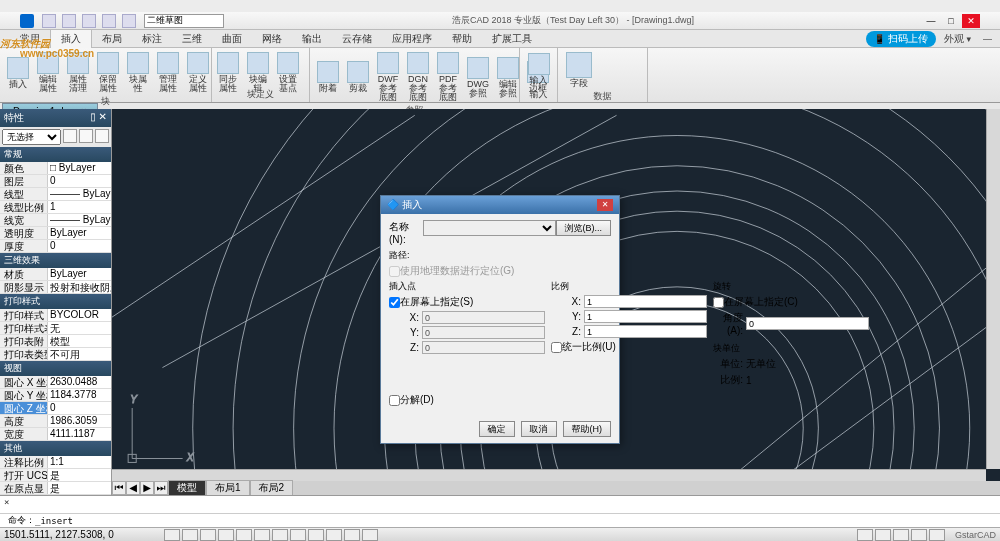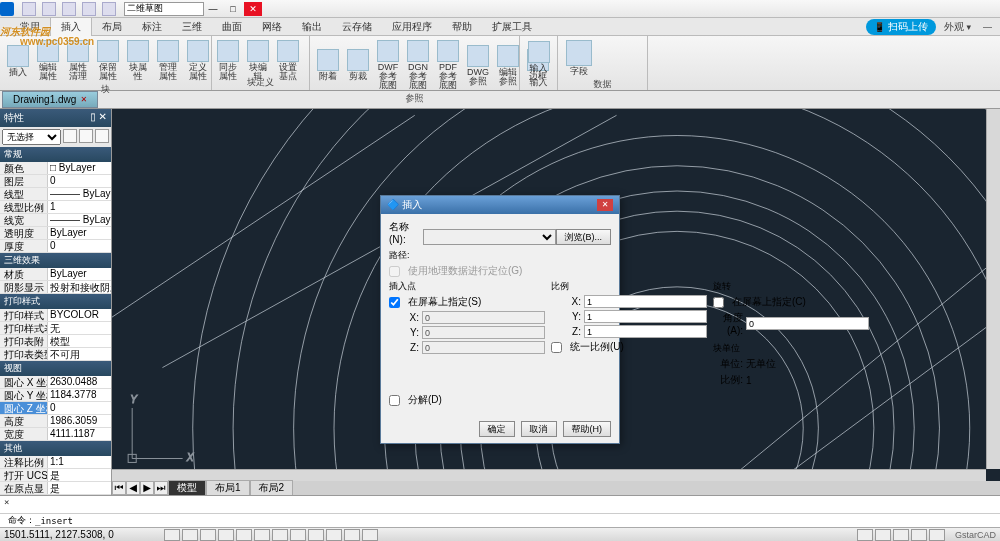--- a/index.html
+++ b/index.html
@@ -1,19 +1,19 @@
 <!DOCTYPE html>
 <html><head>
 <meta charset="utf-8">
 <style>
 * { margin: 0; padding: 0; box-sizing: border-box; font-family: "Microsoft YaHei", SimSun, Arial, sans-serif; font-size: 10px; }
 body { width: 1000px; height: 541px; background: #ececec; overflow: hidden; position: relative; }
 
 
-.titlebar { height: 18px; background: linear-gradient(#f8f8f8, #e8e8e8); display: flex; align-items: center; padding: 0 0; border-bottom: 1px solid #bbb; }
+.titlebar { height: 18px; background: linear-gradient(#f8f8f8, #e8e8e8); display: flex; align-items: center; padding: 0 20px; border-bottom: 1px solid #bbb; margin-top: 12px; }
 .titlebar .app-icon { width: 14px; height: 14px; background: #0066cc; border-radius: 2px; margin-right: 4px; }
 .titlebar .qat { display: flex; gap: 6px; margin-left: 4px; }
 .titlebar .qat-btn { width: 14px; height: 14px; background: #dde; border: 1px solid #aac; }
 .titlebar .layer-combo { margin-left: 8px; width: 80px; height: 14px; border: 1px solid #999; background: #fff; font-size: 9px; padding: 0 2px; }
 .titlebar .title-text { flex: 1; text-align: center; font-size: 9px; color: #555; }
 .titlebar .win-controls { display: flex; gap: 2px; }
 .titlebar .win-btn { width: 18px; height: 14px; text-align: center; font-size: 9px; line-height: 14px; }
 .titlebar .win-btn.close { background: #e81123; color: #fff; }
 
 
@@ -69,29 +69,29 @@
 .canvas-tabs .ctab { padding: 0 8px; border: 1px solid #aaa; background: #333; color: #fff; }
 .canvas-tabs .ctab.inactive { background: #ddd; color: #000; }
 .canvas-scroll-h { position: absolute; bottom: 14px; left: 0; right: 14px; height: 12px; background: #d8d8d8; border-top: 1px solid #aaa; }
 .canvas-scroll-v { position: absolute; top: 0; right: 0; bottom: 26px; width: 14px; background: #d8d8d8; border-left: 1px solid #aaa; }
 
 
 .dialog { position: absolute; left: 380px; top: 195px; width: 240px; background: #f0f0f0; border: 1px solid #5a7a9a; box-shadow: 2px 2px 8px rgba(0,0,0,0.4); z-index: 50; }
 .dialog .dlg-title { background: linear-gradient(#6aa0d8, #3a70a8); color: #fff; font-size: 10px; padding: 2px 6px; display: flex; justify-content: space-between; align-items: center; }
 .dialog .dlg-title .dlg-close { background: #d04040; color: #fff; width: 16px; height: 12px; text-align: center; font-size: 8px; line-height: 12px; }
 .dialog .dlg-body { padding: 6px 8px; font-size: 10px; }
-.dlg-row { display: flex; align-items: flex-end; margin-bottom: 4px; }
+.dlg-row { display: flex; align-items: flex-start; margin-bottom: 4px; }
 .dlg-row label { width: 34px; }
 .dlg-row select, .dlg-row input[type=text] { flex: 1; height: 16px; font-size: 9px; border: 1px solid #999; }
 .dlg-btn { height: 16px; padding: 0 8px; font-size: 9px; border: 1px solid #888; background: linear-gradient(#f8f8f8, #ddd); }
 .dlg-subhdr { font-size: 9px; margin: 2px 0; }
 .dlg-cols { display: flex; gap: 6px; }
 .dlg-col { flex: 1; border: none; }
 .dlg-col .hdr { font-size: 9px; margin-bottom: 2px; }
-.dlg-chk { display: flex; align-items: center; gap: 8px; font-size: 9px; margin-bottom: 2px; }
+.dlg-chk { display: flex; align-items: center; gap: 0; font-size: 9px; margin-bottom: 2px; }
 .dlg-chk input { width: 11px; height: 11px; }
 .dlg-field-row { display: flex; align-items: center; gap: 3px; margin-bottom: 2px; font-size: 9px; }
 .dlg-field-row .fl { width: 30px; text-align: right; }
 .dlg-field-row input { flex: 1; height: 13px; font-size: 9px; border: 1px solid #aaa; padding: 0 2px; }
 .dlg-buttons { display: flex; justify-content: flex-end; gap: 6px; padding: 6px 8px; }
 
 
 .cmdline { position: absolute; bottom: 14px; left: 0; right: 0; height: 32px; background: #fff; border-top: 1px solid #999; display: flex; flex-direction: column; }
 .cmdline .cmd-hist { flex: 1; padding: 1px 4px; font-size: 9px; color: #333; font-family: Consolas, monospace; }
 .cmdline .cmd-input { height: 14px; display: flex; align-items: center; padding: 0 8px; border-top: 1px solid #ccc; }
@@ -112,20 +112,21 @@
 <div class="titlebar">
   <div class="app-icon"></div>
   <div class="qat">
     <div class="qat-btn"></div>
     <div class="qat-btn"></div>
     <div class="qat-btn"></div>
     <div class="qat-btn"></div>
     <div class="qat-btn"></div>
   </div>
   <input class="layer-combo" value="二维草图" style="">
+  <div class="title-text">浩辰CAD 2018 专业版（Test Day Left 30） - [Drawing1.dwg]</div>
   <div class="win-controls">
     <div class="win-btn">—</div>
     <div class="win-btn">□</div>
     <div class="win-btn close">✕</div>
   </div>
 </div>
 
 <div class="ribbon-tabs">
   <div class="tab">常用</div>
   <div class="tab active">插入</div>

